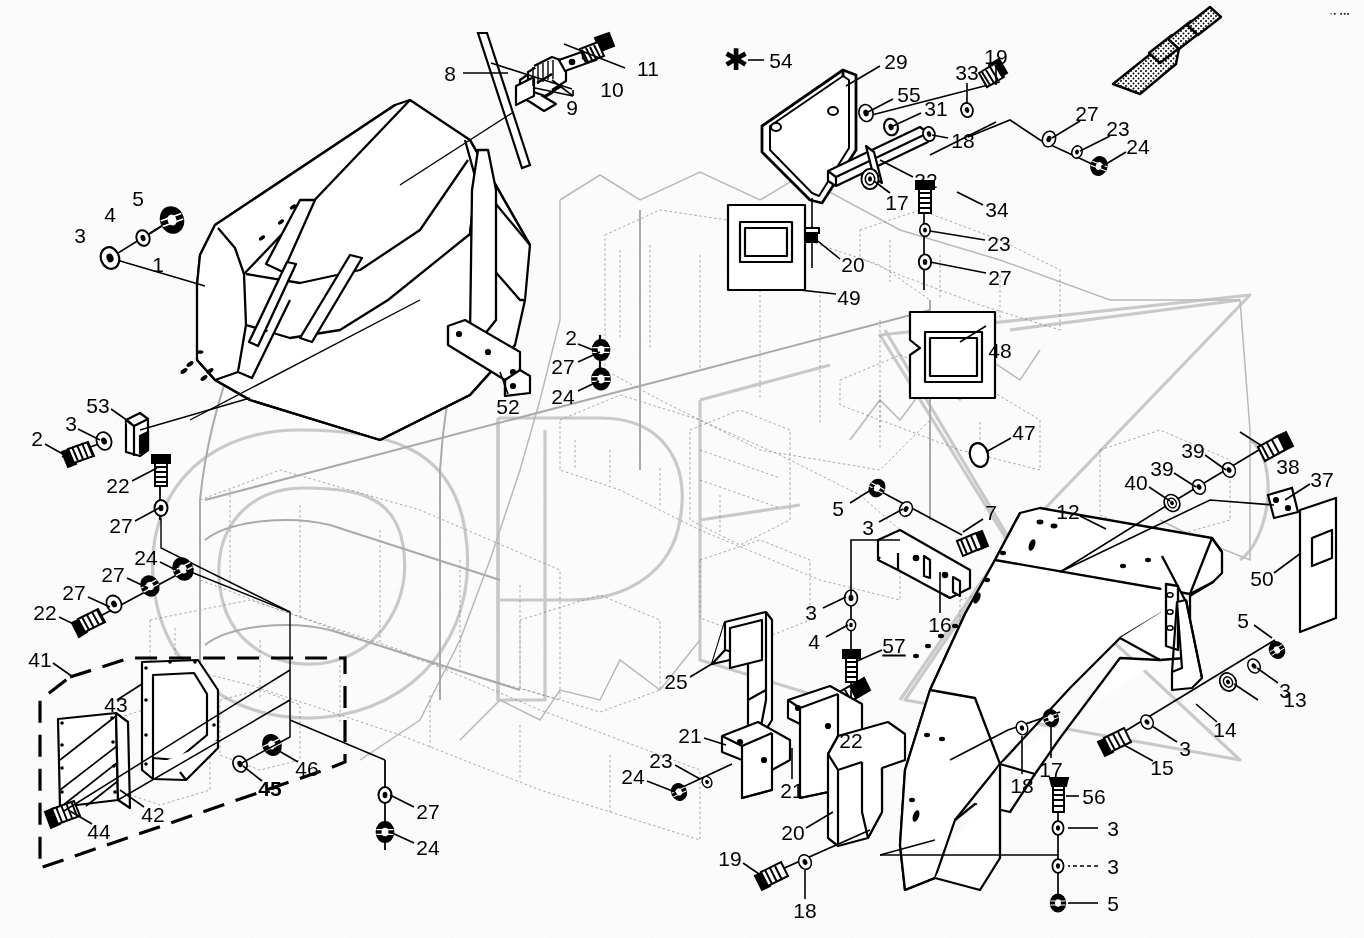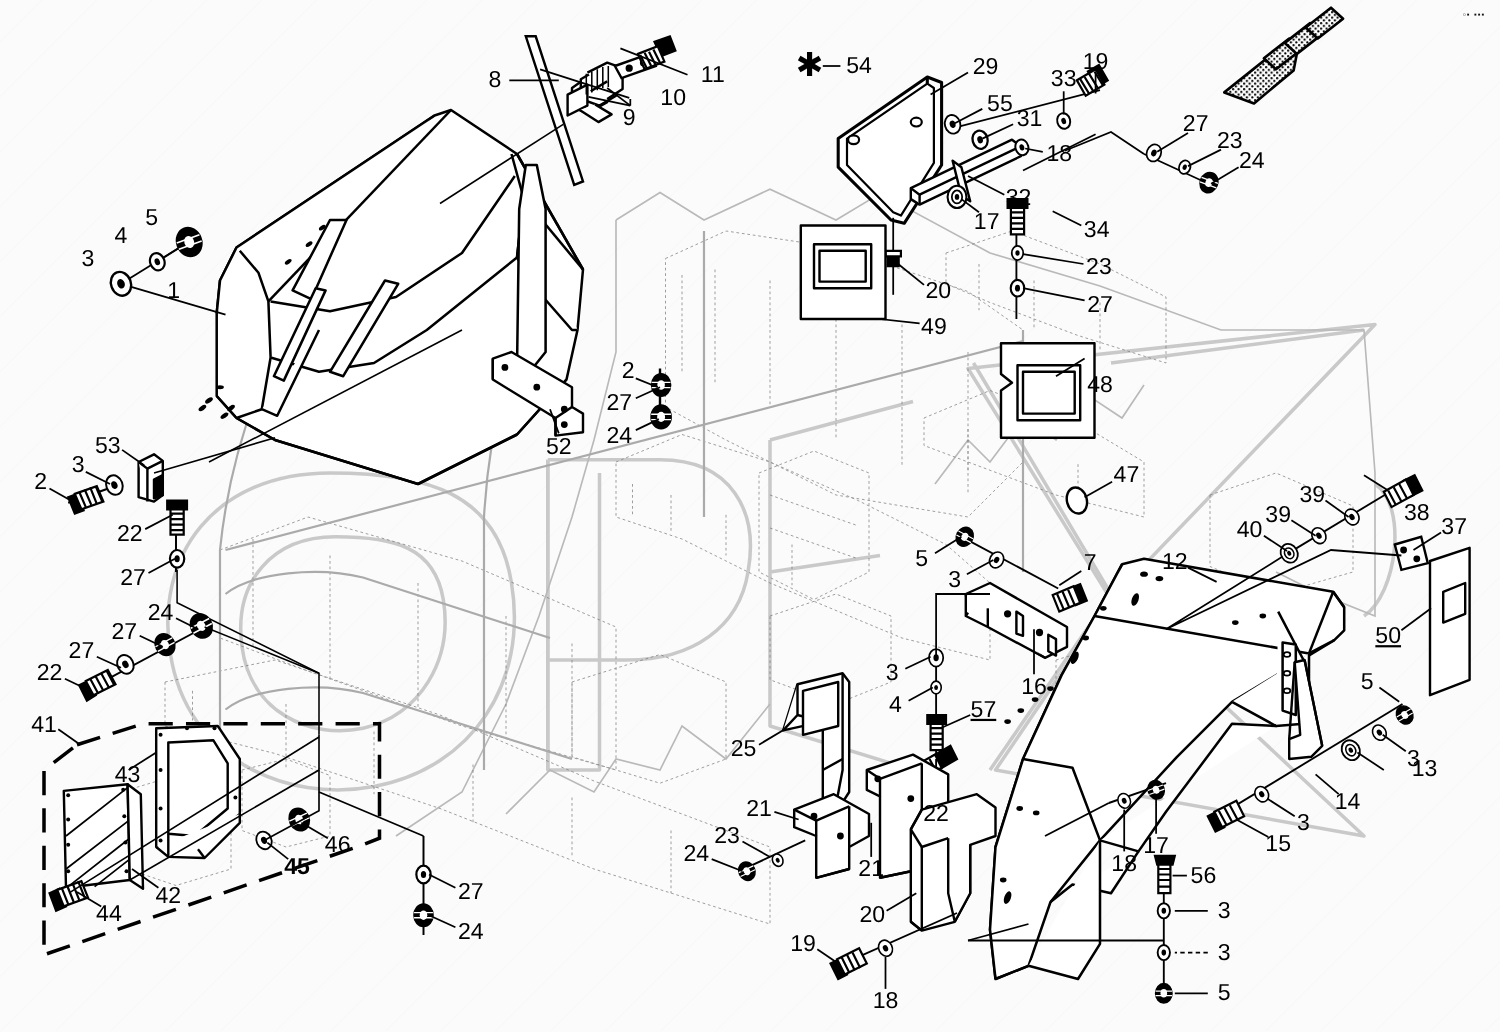--- a/index.html
+++ b/index.html
@@ -798,21 +798,21 @@
   <div class="lbl" style="left:868px;top:527px;">3</div>
   <div class="lbl" style="left:991px;top:512px;">7</div>
   <div class="lbl" style="left:940px;top:624px;">16</div>
   <div class="lbl" style="left:1068px;top:511px;">12</div>
 
   <div class="lbl" style="left:1136px;top:482px;">40</div>
   <div class="lbl" style="left:1162px;top:468px;">39</div>
   <div class="lbl" style="left:1193px;top:450px;">39</div>
   <div class="lbl" style="left:1288px;top:427px;margin-top:39px;">38</div>
   <div class="lbl" style="left:1322px;top:479px;">37</div>
-  <div class="lbl" style="left:1262px;top:578px;text-decoration:underline;">50</div>
+  <div class="lbl" style="left:1262px;top:578px;">50</div>
   <div class="lbl" style="left:1243px;top:620px;">5</div>
   <div class="lbl" style="left:1285px;top:690px;">3</div>
   <div class="lbl" style="left:1267px;top:699px;margin-left:28px;">13</div>
   <div class="lbl" style="left:1225px;top:729px;">14</div>
   <div class="lbl" style="left:1185px;top:748px;">3</div>
   <div class="lbl" style="left:1162px;top:767px;">15</div>
   <div class="lbl" style="left:1051px;top:769px;">17</div>
   <div class="lbl" style="left:1022px;top:785px;">18</div>
   <div class="lbl" style="left:1094px;top:796px;">56</div>
   <div class="lbl" style="left:1113px;top:828px;">3</div>

